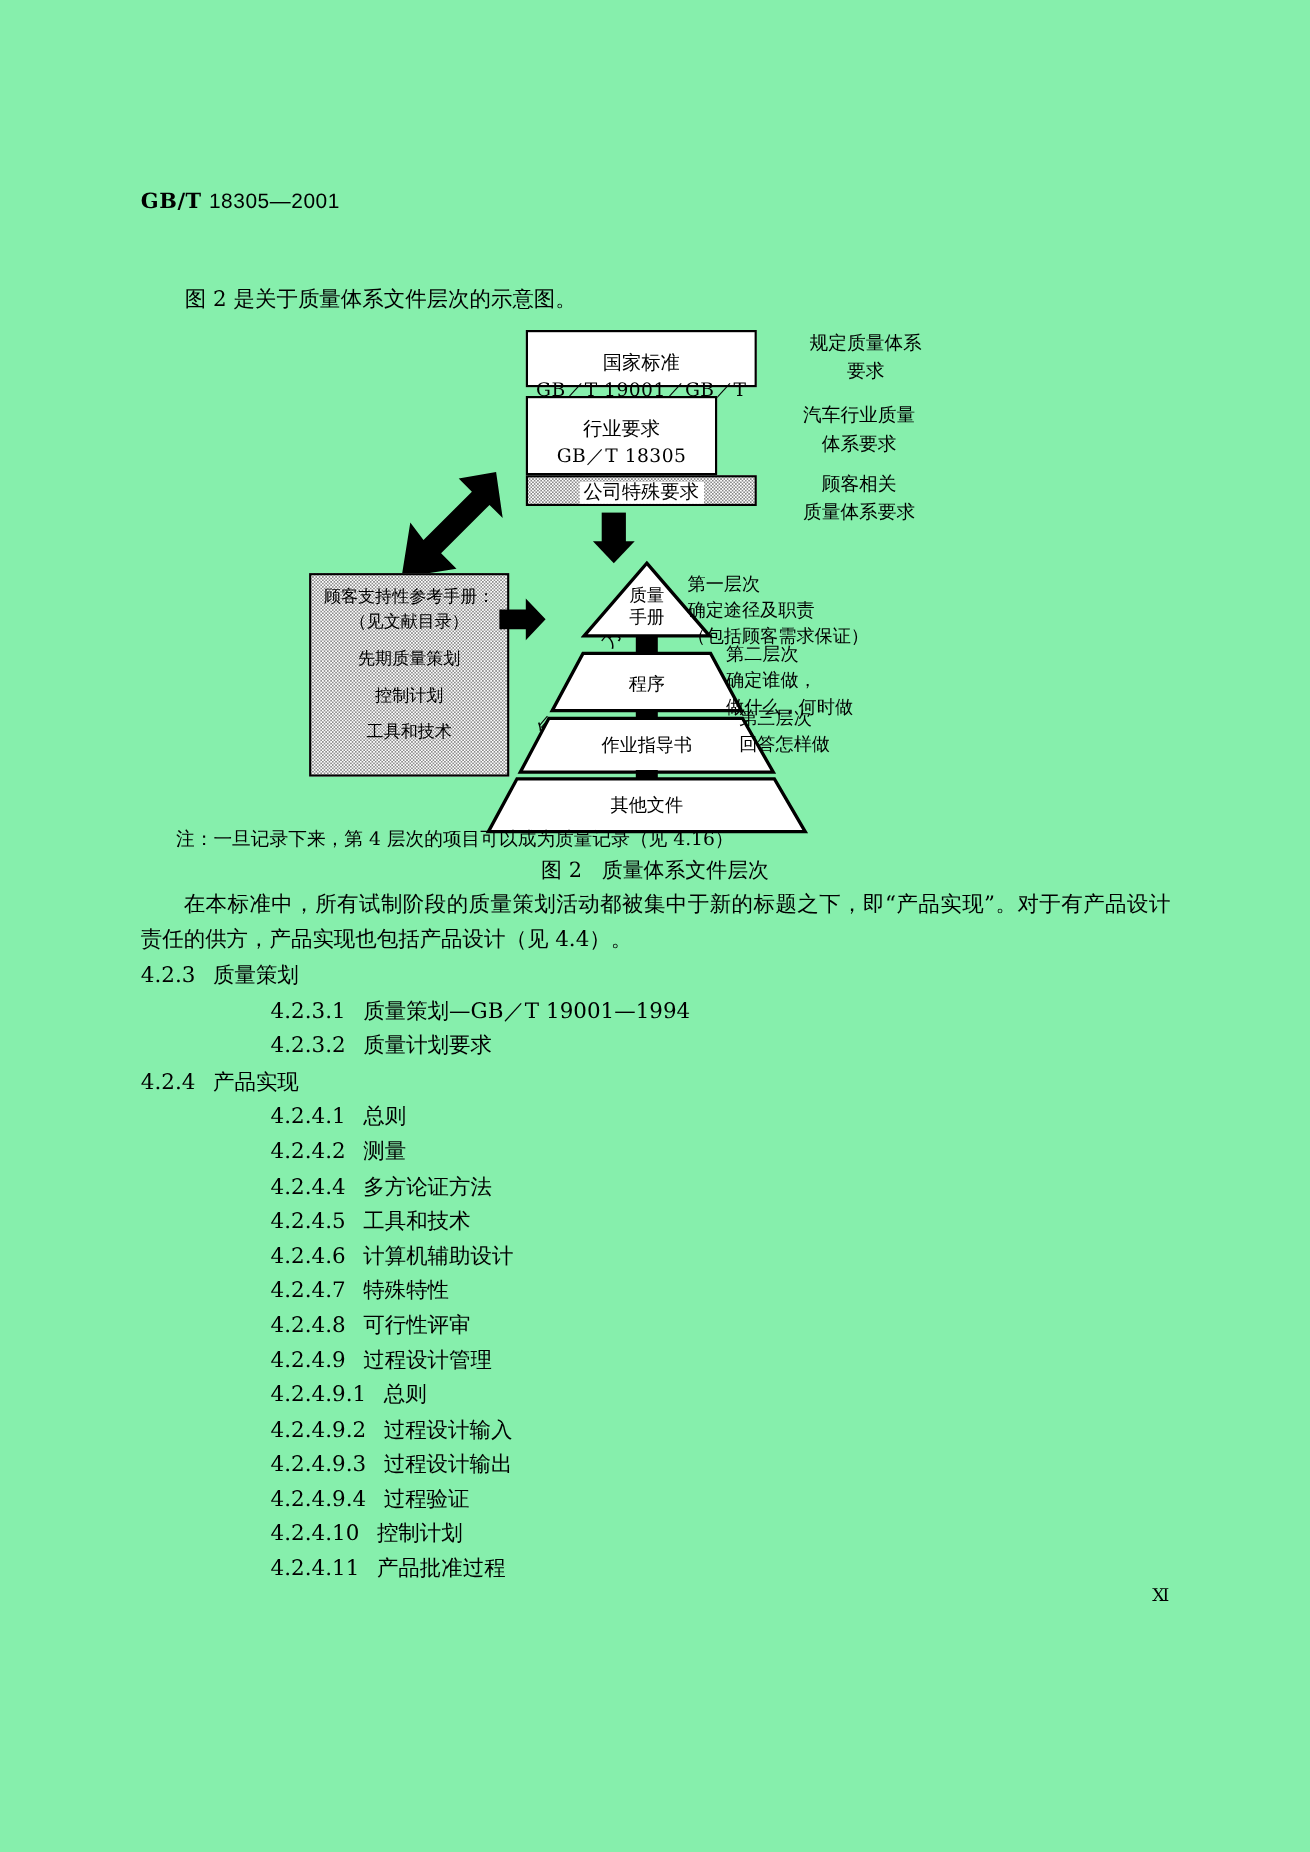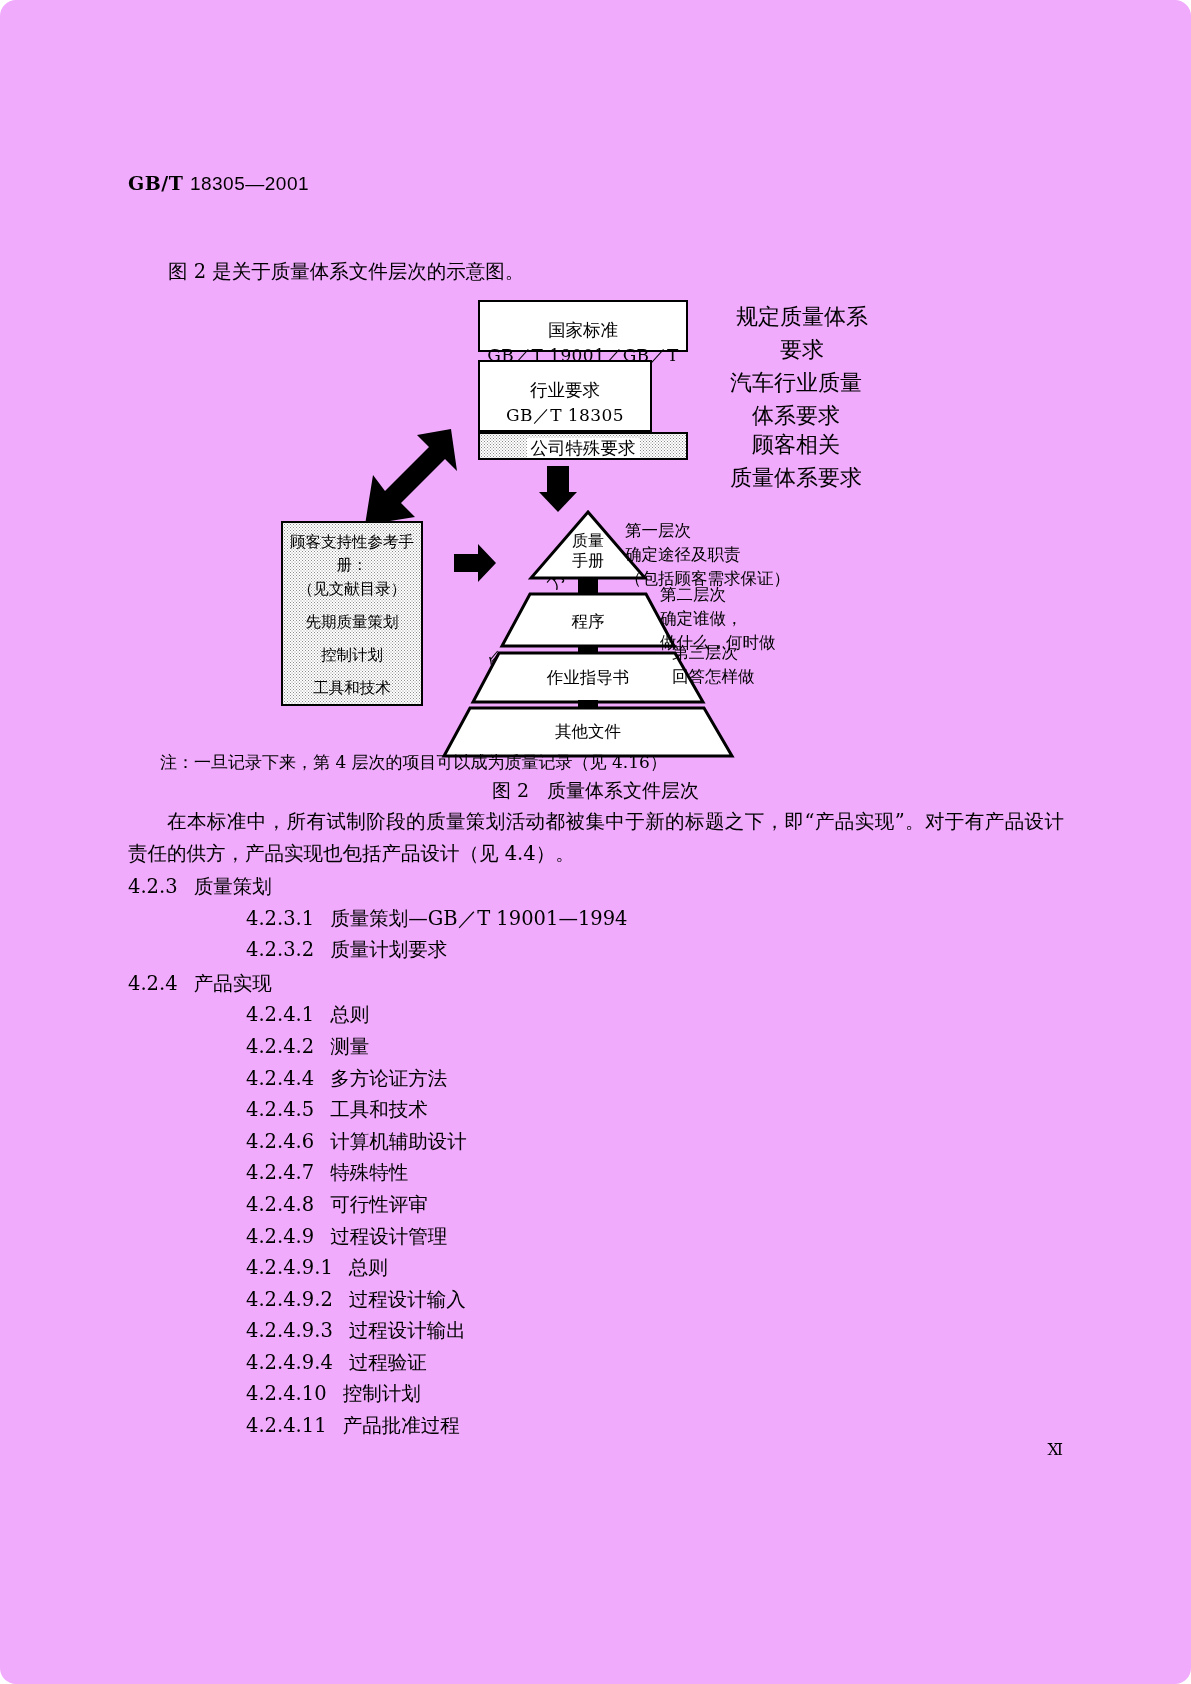--- a/index.html
+++ b/index.html
@@ -8,23 +8,22 @@
     background: #ffffff;
   }
   body {
     font-family: "DejaVu Serif", "Liberation Serif", serif;
     color: #000000;
   }
   #page {
     position: relative;
     width: 1191px;
     height: 1684px;
-    background: #f0abfc;
+    background: #86efac;
     overflow: hidden;
-    border-radius: 16px;
   }
 
   
   .running-head {
     position: absolute;
     left: 128px;
     top: 172px;
     font-size: 19px;
     letter-spacing: 0.5px;
     white-space: nowrap;
@@ -84,21 +83,21 @@
     background-position: 0 0, 1.5px 1.5px;
     padding-top: 2px;
   }
   #box-company .chip {
     background: #fff;
     padding: 0 4px;
   }
 
   .side-note {
     position: absolute;
-    font-size: 22px;
+    font-size: 17px;
     line-height: 1.5;
     text-align: center;
     white-space: nowrap;
   }
   #note-national { left: 736px; top: 300px; }
   #note-industry { left: 730px; top: 366px; }
   #note-company  { left: 730px; top: 428px; }
 
   
   .arrow-down {
@@ -119,21 +118,21 @@
 
   
   #arrow-diagonal { position: absolute; left: 355px; top: 425px; }
 
   
   #arrow-right { position: absolute; left: 452px; top: 540px; }
 
   
   #panel-refs {
     position: absolute;
-    left: 281px; top: 521px; width: 142px; height: 185px;
+    left: 281px; top: 521px; width: 182px; height: 185px;
     border: 2.5px solid #000;
     box-sizing: border-box;
     background-color: #ffffff;
     background-image:
       radial-gradient(#8d8d8d 0.6px, transparent 0.7px),
       radial-gradient(#8d8d8d 0.6px, transparent 0.7px);
     background-size: 3px 3px, 3px 3px;
     background-position: 0 0, 1.5px 1.5px;
     text-align: center;
     font-size: 15.5px;

